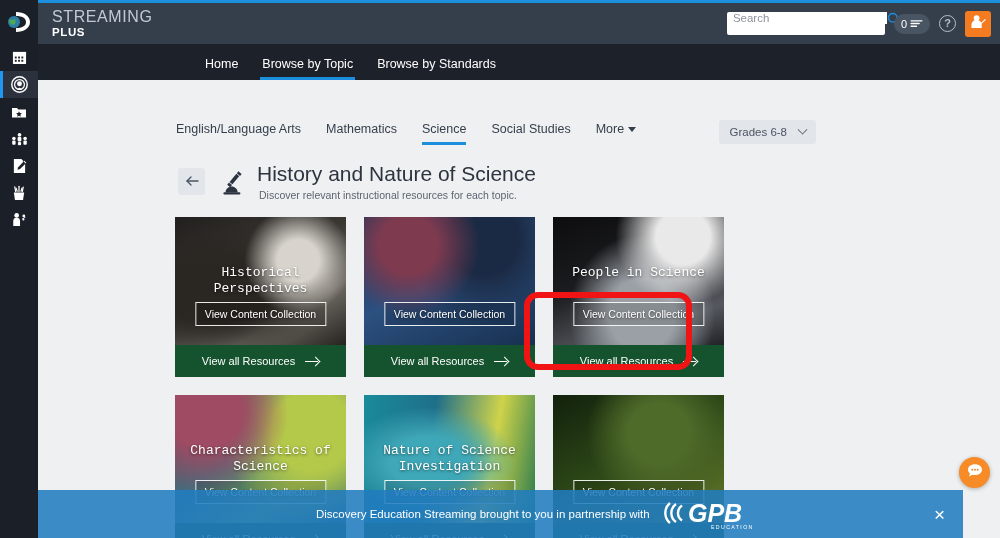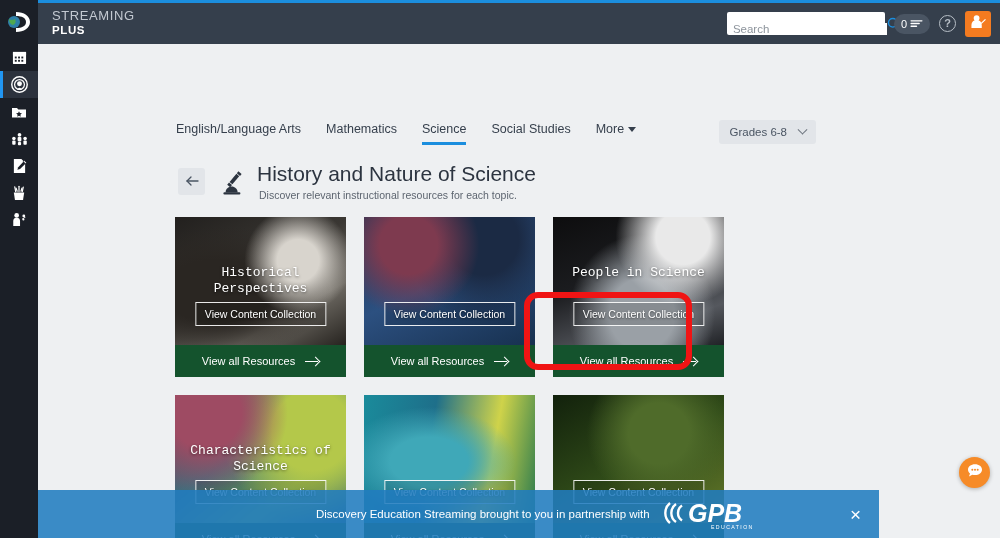--- a/index.html
+++ b/index.html
@@ -37,30 +37,30 @@
     background: #1b8ede; z-index: 30;
   }
   .header {
     position: absolute; left: 38px; top: 3px; width: 962px; height: 41px;
     background: #353f4c; z-index: 30;
     display: flex; align-items: center;
   }
   .brand {
     margin-left: 14px; color: #cfd4da; line-height: 1.15;
   }
-  .brand .b1 { font-size: 13px; letter-spacing: .6px; color: #c3c9d1; }
+  .brand .b1 { font-size: 16px; letter-spacing: .6px; color: #c3c9d1; }
   .brand .b2 { font-size: 11.5px; letter-spacing: .6px; font-weight: bold; color: #ffffff; }
 
   .header-right {
     margin-left: auto; display: flex; align-items: center; gap: 9px;
     padding-right: 9px;
   }
   .searchbox {
     width: 158px; height: 23px; background: #ffffff; border-radius: 2px;
-    display: flex; align-items: flex-end; padding: 0 6px;
+    display: flex; align-items: flex-start; padding: 0 6px;
   }
   .searchbox input {
     border: 0; outline: 0; flex: 1; font-size: 11.5px;
     font-family: "Liberation Sans", sans-serif; color: #333;
   }
   .searchbox input::placeholder { color: #8d949c; }
   .pill {
     height: 20px; min-width: 32px; border-radius: 10px; background: #4a5563;
     color: #ffffff; font-size: 11px; display: flex; align-items: center;
     justify-content: center; gap: 3px; padding: 0 7px;
@@ -236,21 +236,21 @@
   
   .fab {
     position: absolute; right: 10px; bottom: 50px; width: 31px; height: 31px;
     border-radius: 50%; background: #f68b28; z-index: 26;
     display: flex; align-items: center; justify-content: center;
     box-shadow: 0 1px 4px rgba(0,0,0,.28);
   }
 
   
   .banner {
-    position: absolute; left: 38px; bottom: 0; width: 841px; height: 48px;
+    position: absolute; left: 38px; bottom: 0; width: 925px; height: 48px;
     background: rgba(33,124,191,.88); z-index: 28;
     display: flex; align-items: center; color: #ffffff;
   }
   .banner-text {
     margin-left: 278px; font-size: 11.5px; white-space: nowrap;
   }
   .gpb { margin-left: 14px; display: flex; align-items: center; }
   .banner-close {
     margin-left: auto; margin-right: 18px; font-size: 19px; color: #ffffff;
     line-height: 1; font-weight: 300;
@@ -403,20 +403,25 @@
           <svg width="16" height="15" viewBox="0 0 17 16">
             <circle cx="7" cy="4.3" r="3.1" fill="#ffffff"></circle>
             <path d="M1.5 15 L1.5 11.6 A5.5 5.5 0 0 1 12.5 11.6 L12.5 15 Z" fill="#ffffff"></path>
             <path d="M11.5 9.5 L16 5.2 L16.9 6.2 L12.2 10.6 Z" fill="#ffffff"></path>
           </svg>
         </span>
       </div>
     </div>
   </div>
 
+  <div class="navbar">
+    <div class="navitem">Home</div>
+    <div class="navitem active">Browse by Topic</div>
+    <div class="navitem">Browse by Standards</div>
+  </div>
 
   <div class="page">
 
     <div class="subjects">
       <div class="subject">English/Language Arts</div>
       <div class="subject">Mathematics</div>
       <div class="subject active">Science</div>
       <div class="subject">Social Studies</div>
       <div class="subject">
         <span>More</span><span class="caret-d"></span>
@@ -502,20 +507,21 @@
         <div class="card-foot">
           <span>View all Resources</span>
           <span class="arrow-r"></span>
         </div>
       </div>
 
       <div class="card">
         <div class="card-img">
             <div class="ph img-invest"></div>
           </div>
+        <div class="card-title">Nature of Science Investigation</div>
         <div class="vcc">View Content Collection</div>
         <div class="card-foot">
           <span>View all Resources</span>
           <span class="arrow-r"></span>
         </div>
       </div>
 
       <div class="card">
         <div class="card-img">
             <div class="ph img-patterns"></div>

